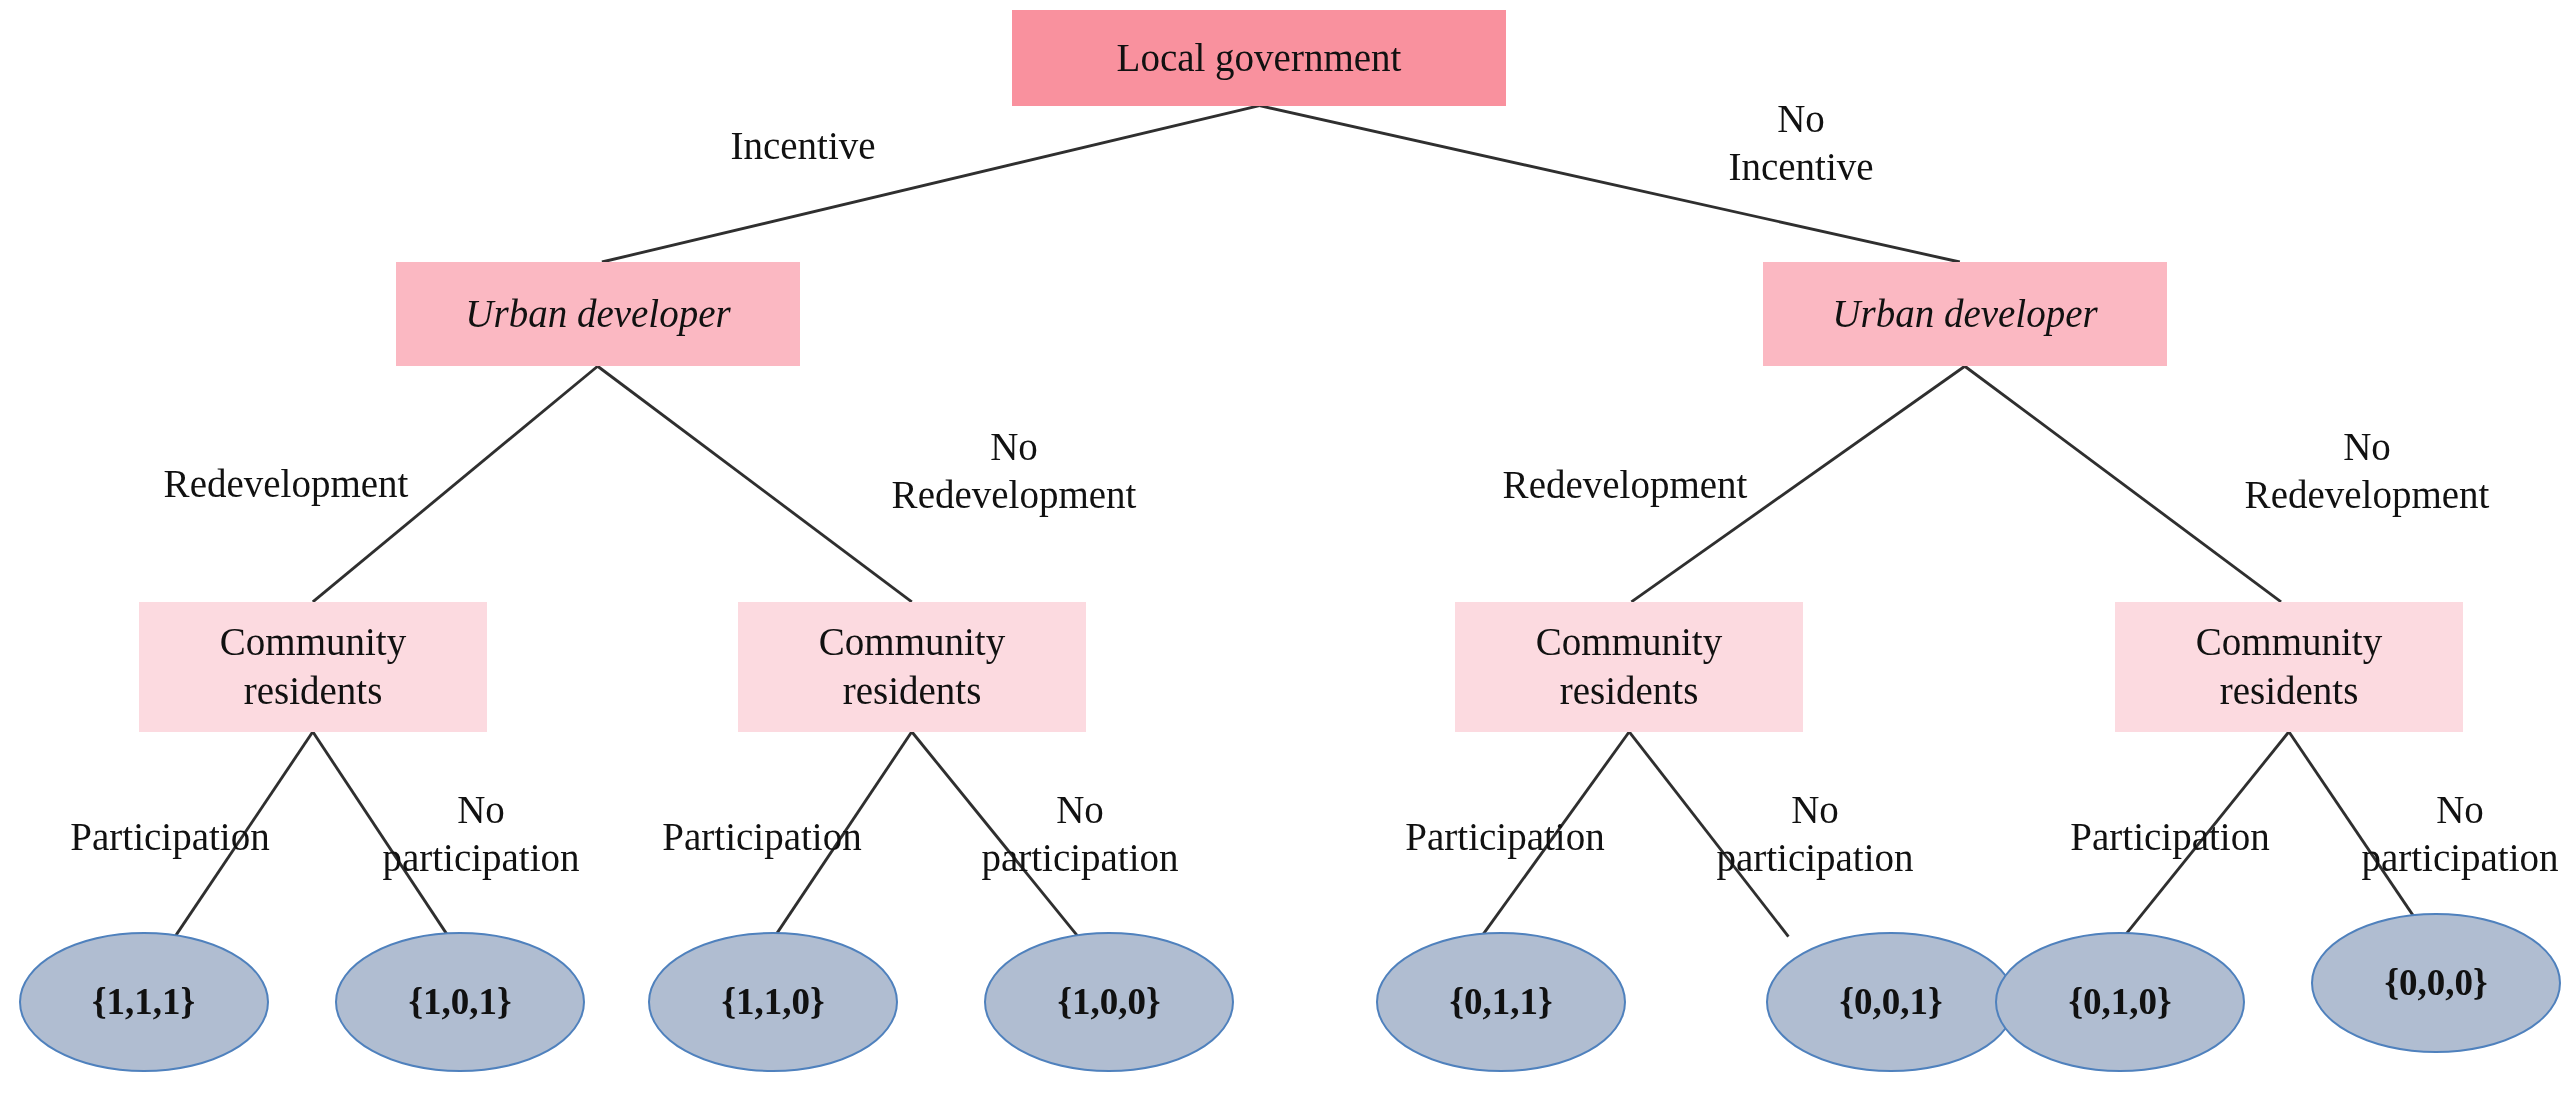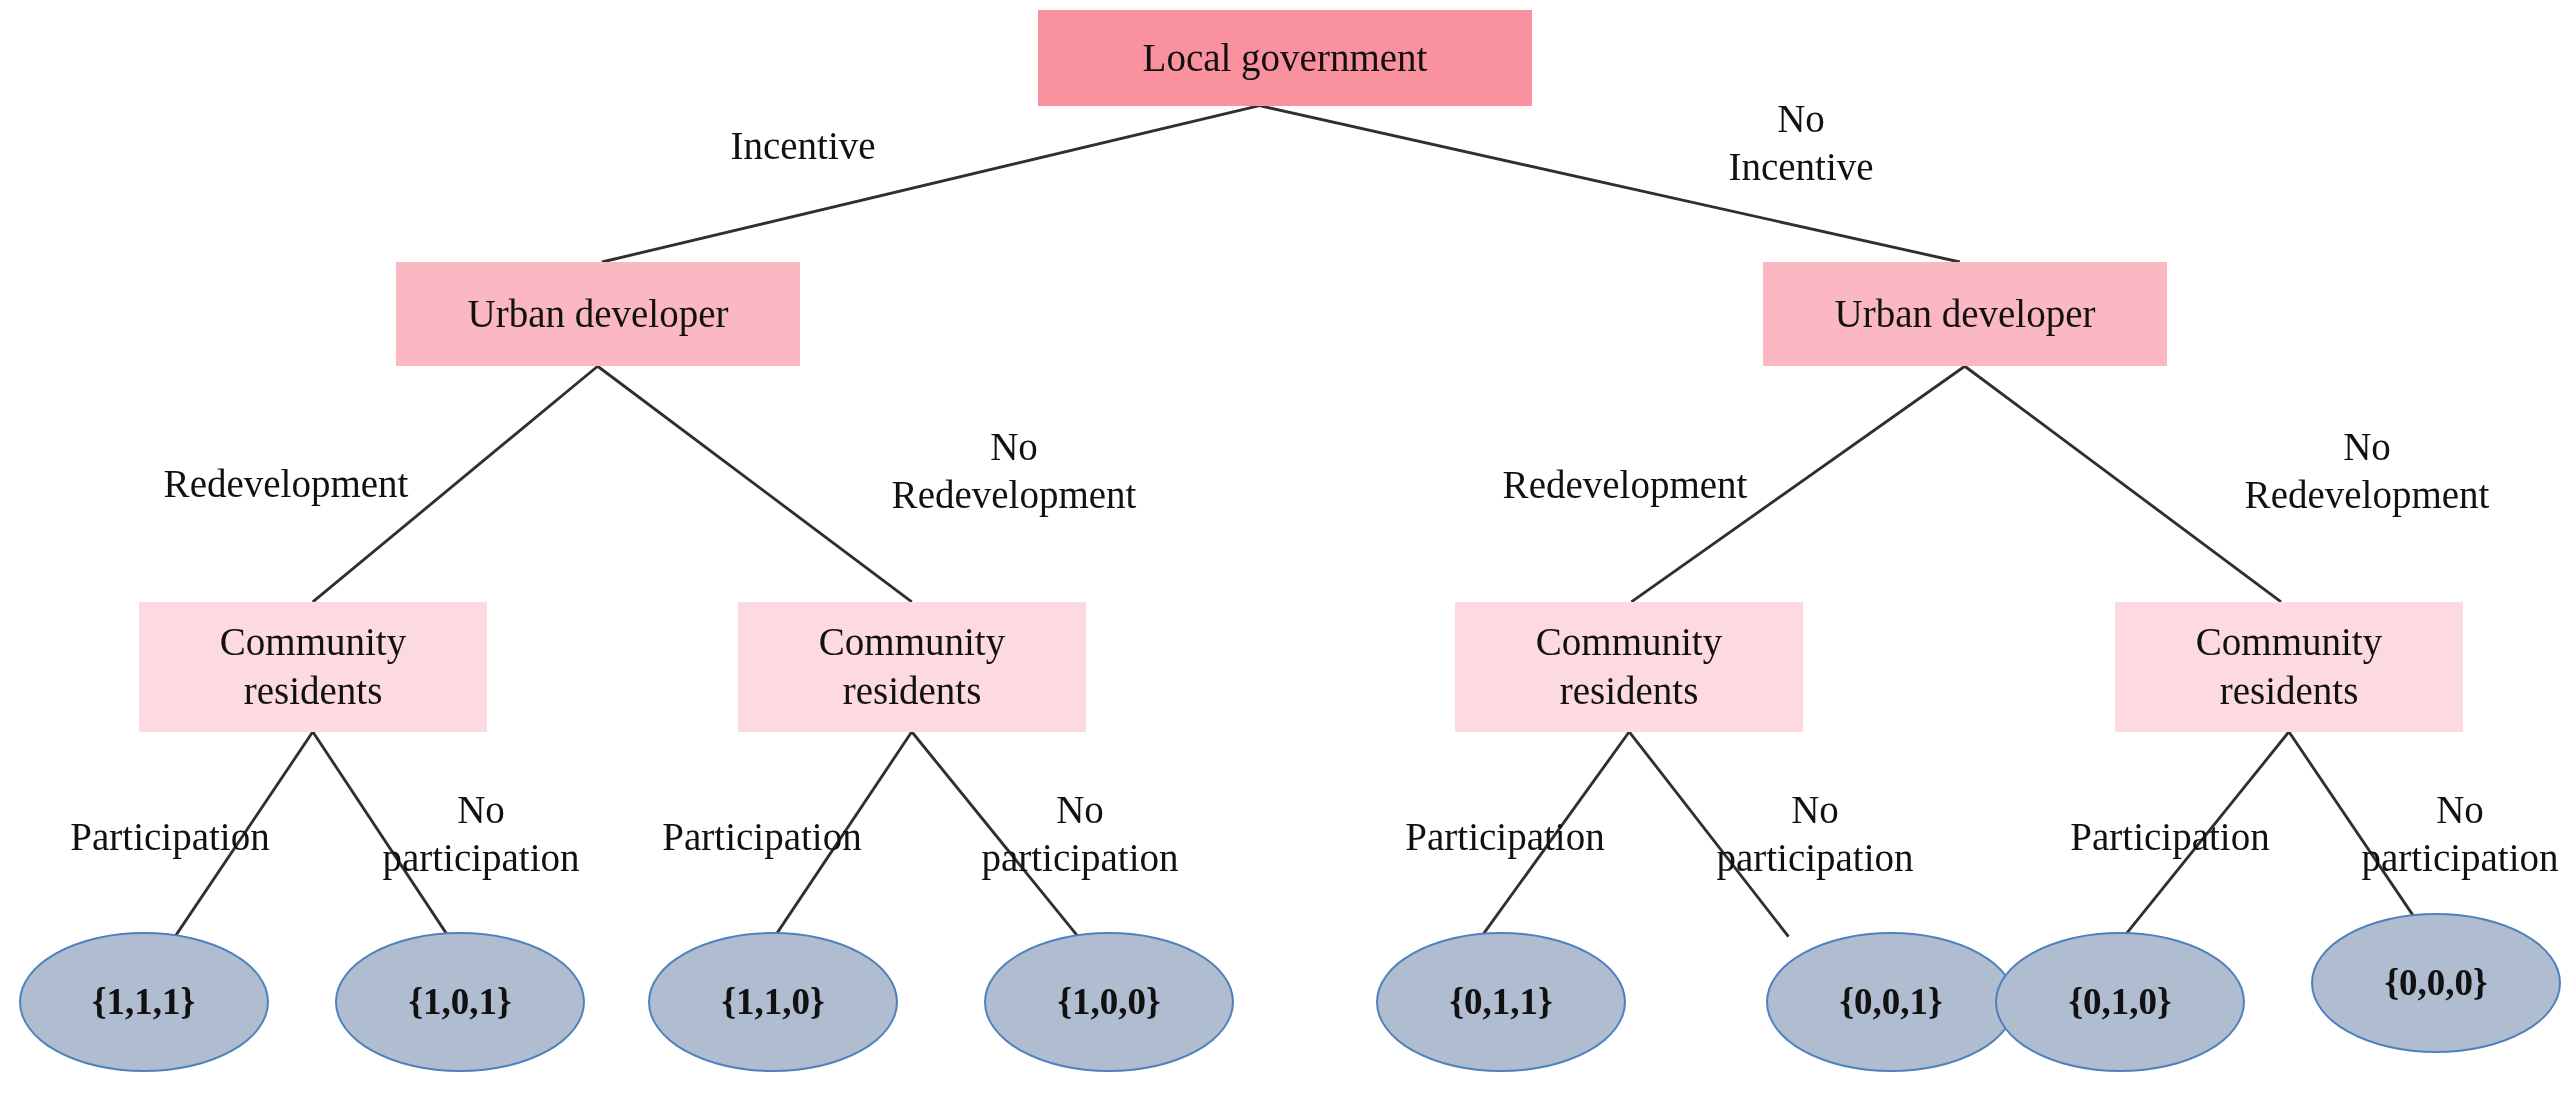--- a/index.html
+++ b/index.html
@@ -27,21 +27,21 @@
     position:absolute;
     display:flex;
     align-items:center;
     justify-content:center;
     text-align:center;
     font-size:39px;
     line-height:1.25;
     white-space:pre-line;
   }
   .root-box{background:var(--root_fill);}
-  .urban-box{background:var(--developer_fill);}
+  .urban-box{background:var(--developer_fill);font-style:italic;}
   .community-box{background:var(--residents_fill);}
   .leaf{
     background:var(--leaf_fill);
     border:2.9px solid var(--leaf_border);
     border-radius:50%;
     font-size:37px;
     box-sizing:border-box;
     font-weight:bold;
   }
   .edge-label{
@@ -68,21 +68,21 @@
     <line x1="438" y1="1025" x2="245" y2="1312"></line>
     <line x1="438" y1="1025" x2="628" y2="1312"></line>
     <line x1="1277" y1="1025" x2="1085" y2="1312"></line>
     <line x1="1277" y1="1025" x2="1510" y2="1312"></line>
     <line x1="2282" y1="1025" x2="2075" y2="1312"></line>
     <line x1="2282" y1="1025" x2="2505" y2="1312"></line>
     <line x1="3206" y1="1025" x2="2975" y2="1312"></line>
     <line x1="3206" y1="1025" x2="3400" y2="1312"></line>
   </svg>
 
-  <div class="node root-box" style="left:1012px;top:10px;width:494px;height:96px;margin-left:26px;">Local government</div>
+  <div class="node root-box" style="left:1012px;top:10px;width:494px;height:96px;">Local government</div>
 
   <div class="edge-label" style="left:803px;top:146px;">Incentive</div>
   <div class="edge-label" style="left:1801px;top:143px;">No
 Incentive</div>
 
   <div class="node urban-box" style="left:396px;top:262px;width:404px;height:104px;">Urban developer</div>
   <div class="node urban-box" style="left:1763px;top:262px;width:404px;height:104px;">Urban developer</div>
 
   <div class="edge-label" style="left:286px;top:484px;">Redevelopment</div>
   <div class="edge-label" style="left:1014px;top:471px;">No

